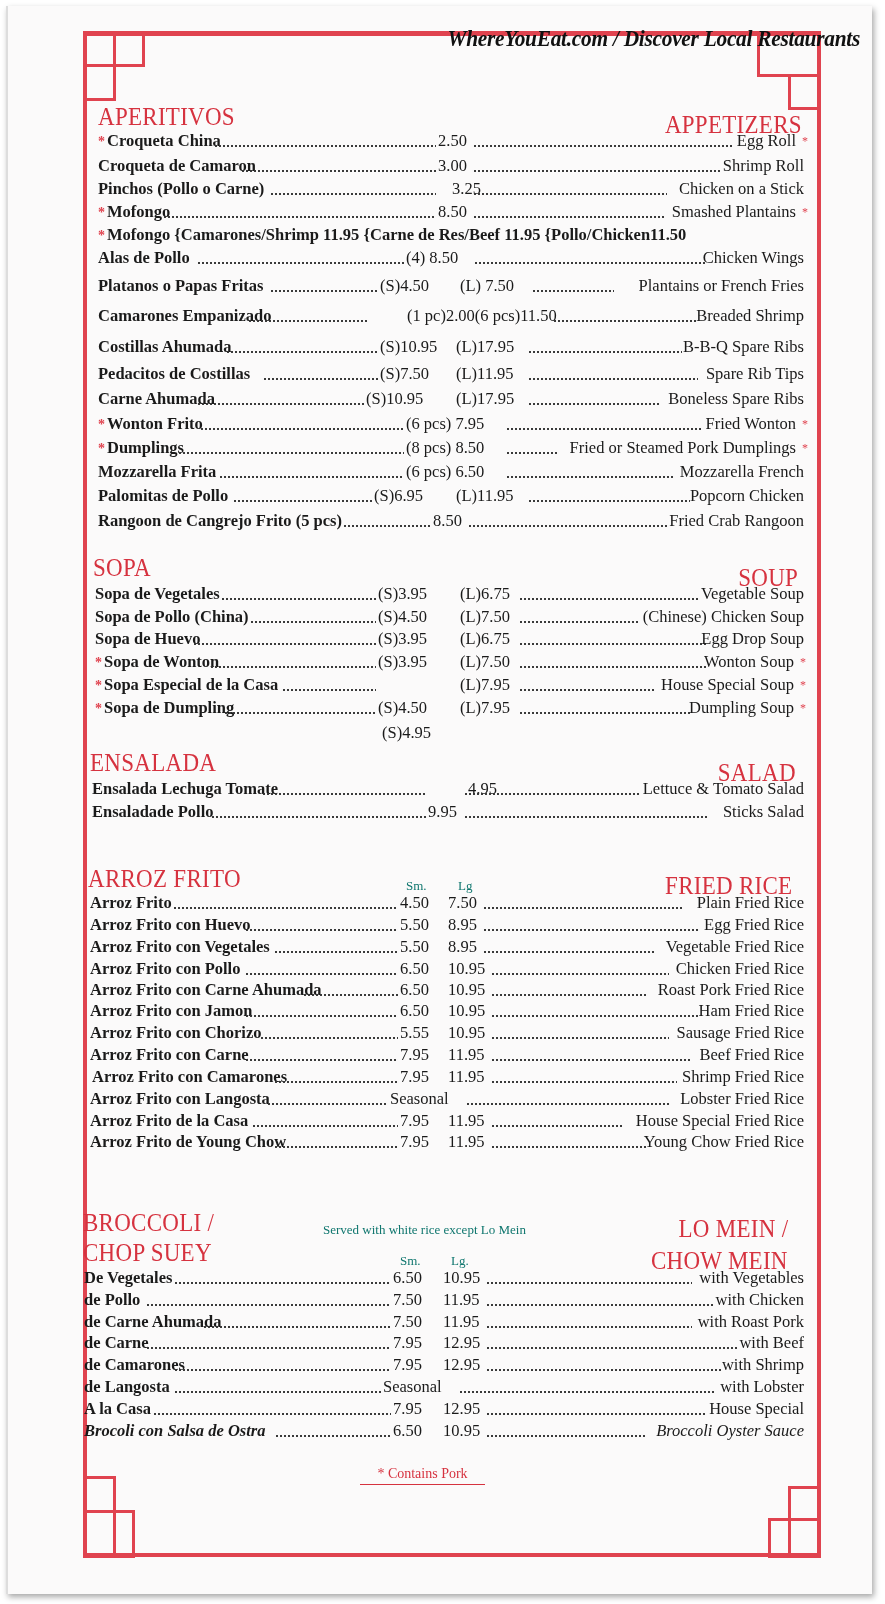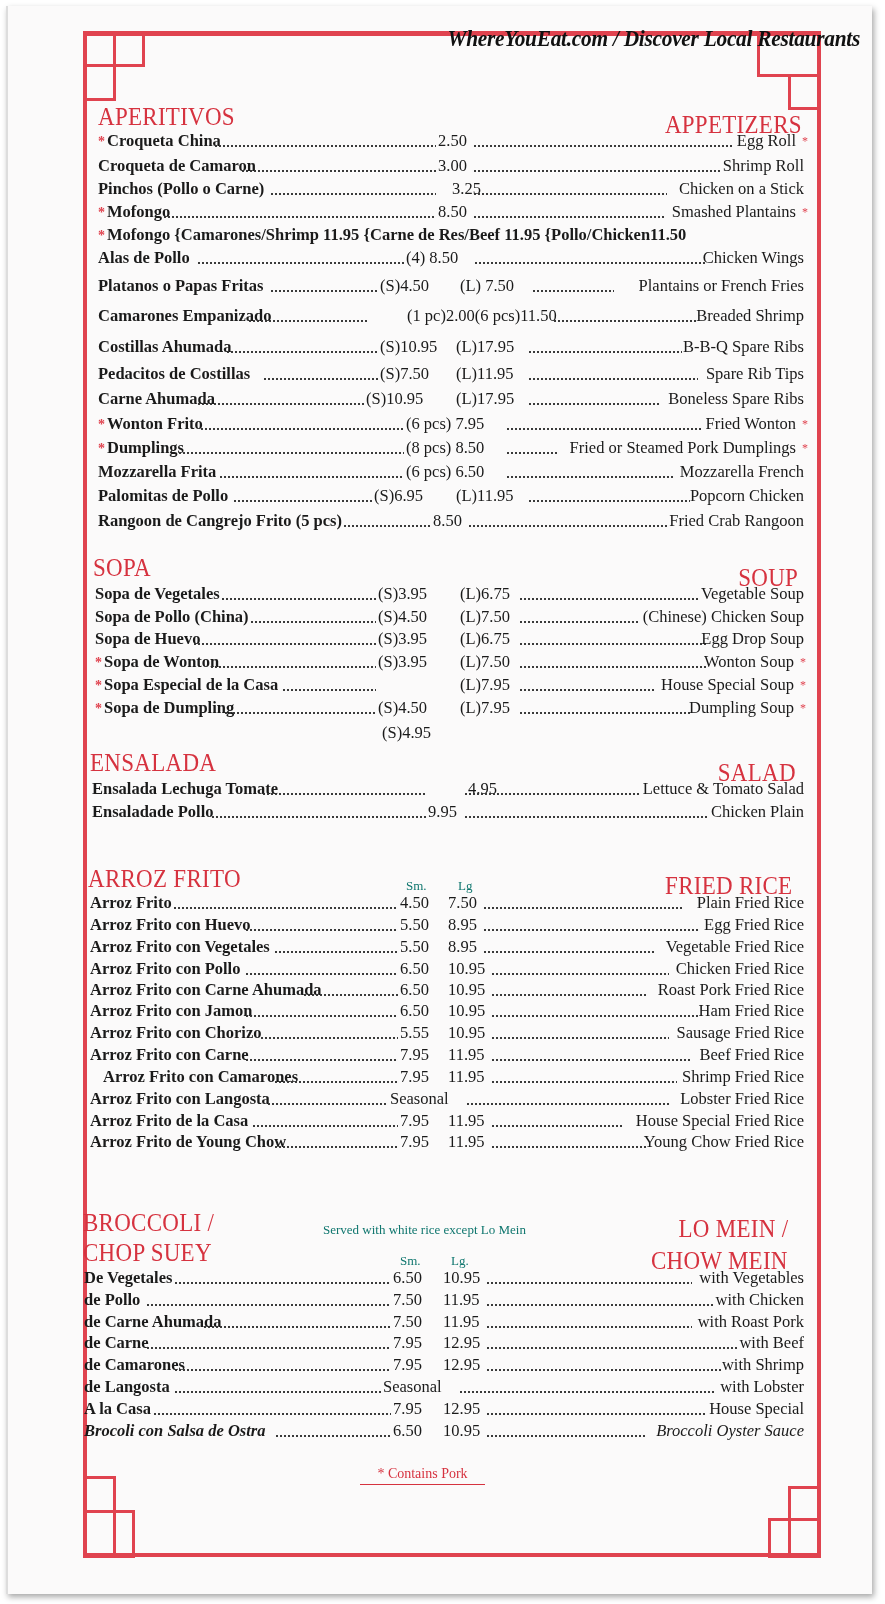--- a/index.html
+++ b/index.html
@@ -261,21 +261,21 @@
         <span class="lead" style="left:173.6px;width:164.4px;"></span>
         <span class="mid" style="left:340px;margin-left:40px;">4.95</span>
         <span class="lead" style="left:376px;width:175px;"></span>
         <span class="en">Lettuce &amp; Tomato Salad</span>
       </div>
       <div class="row" style="top:801px;">
         <span class="es" style="left:4px;"><span>Ensaladade Pollo</span></span>
         <span class="lead" style="left:123.2px;width:214.8px;"></span>
         <span class="mid" style="left:340px;">9.95</span>
         <span class="lead" style="left:376px;width:242.5px;"></span>
-        <span class="en">Chicken Plain</span>
+        <span class="en">Sticks Salad</span>
       </div>
     </div>
 </div>
 
 <div class="section" style="top:0;">
   <div class="sec-title" style="left:0px;top:866px;">ARROZ FRITO</div>
   <div class="sub-label" style="left:318px;top:878px;">Sm.</div>
   <div class="sub-label" style="left:370px;top:878px;">Lg</div>
   <div class="sec-title right" style="right:26px;top:873px;">FRIED RICE</div>
   <div id="rice-rows">
@@ -337,21 +337,21 @@
       </div>
       <div class="row" style="top:1044px;">
         <span class="es" style="left:2px;"><span>Arroz Frito con Carne</span></span>
         <span class="lead" style="left:157.20000000000002px;width:152.79999999999998px;"></span>
         <span class="mid" style="left:312px;">7.95</span>
         <span class="mid" style="left:360px;">11.95</span>
         <span class="lead" style="left:403px;width:200.5px;"></span>
         <span class="en">Beef Fried Rice</span>
       </div>
       <div class="row" style="top:1066px;">
-        <span class="es" style="left:15px;"><span>Arroz Frito con Camarones</span></span>
+        <span class="es" style="left:4px;"><span>Arroz Frito con Camarones</span></span>
         <span class="lead" style="left:186px;width:124px;"></span>
         <span class="mid" style="left:312px;">7.95</span>
         <span class="mid" style="left:360px;">11.95</span>
         <span class="lead" style="left:403px;width:185.5px;"></span>
         <span class="en">Shrimp Fried Rice</span>
       </div>
       <div class="row" style="top:1088px;">
         <span class="es" style="left:2px;"><span>Arroz Frito con Langosta</span></span>
         <span class="lead" style="left:178.8px;width:121.19999999999999px;"></span>
         <span class="mid" style="left:302px;">Seasonal</span>

